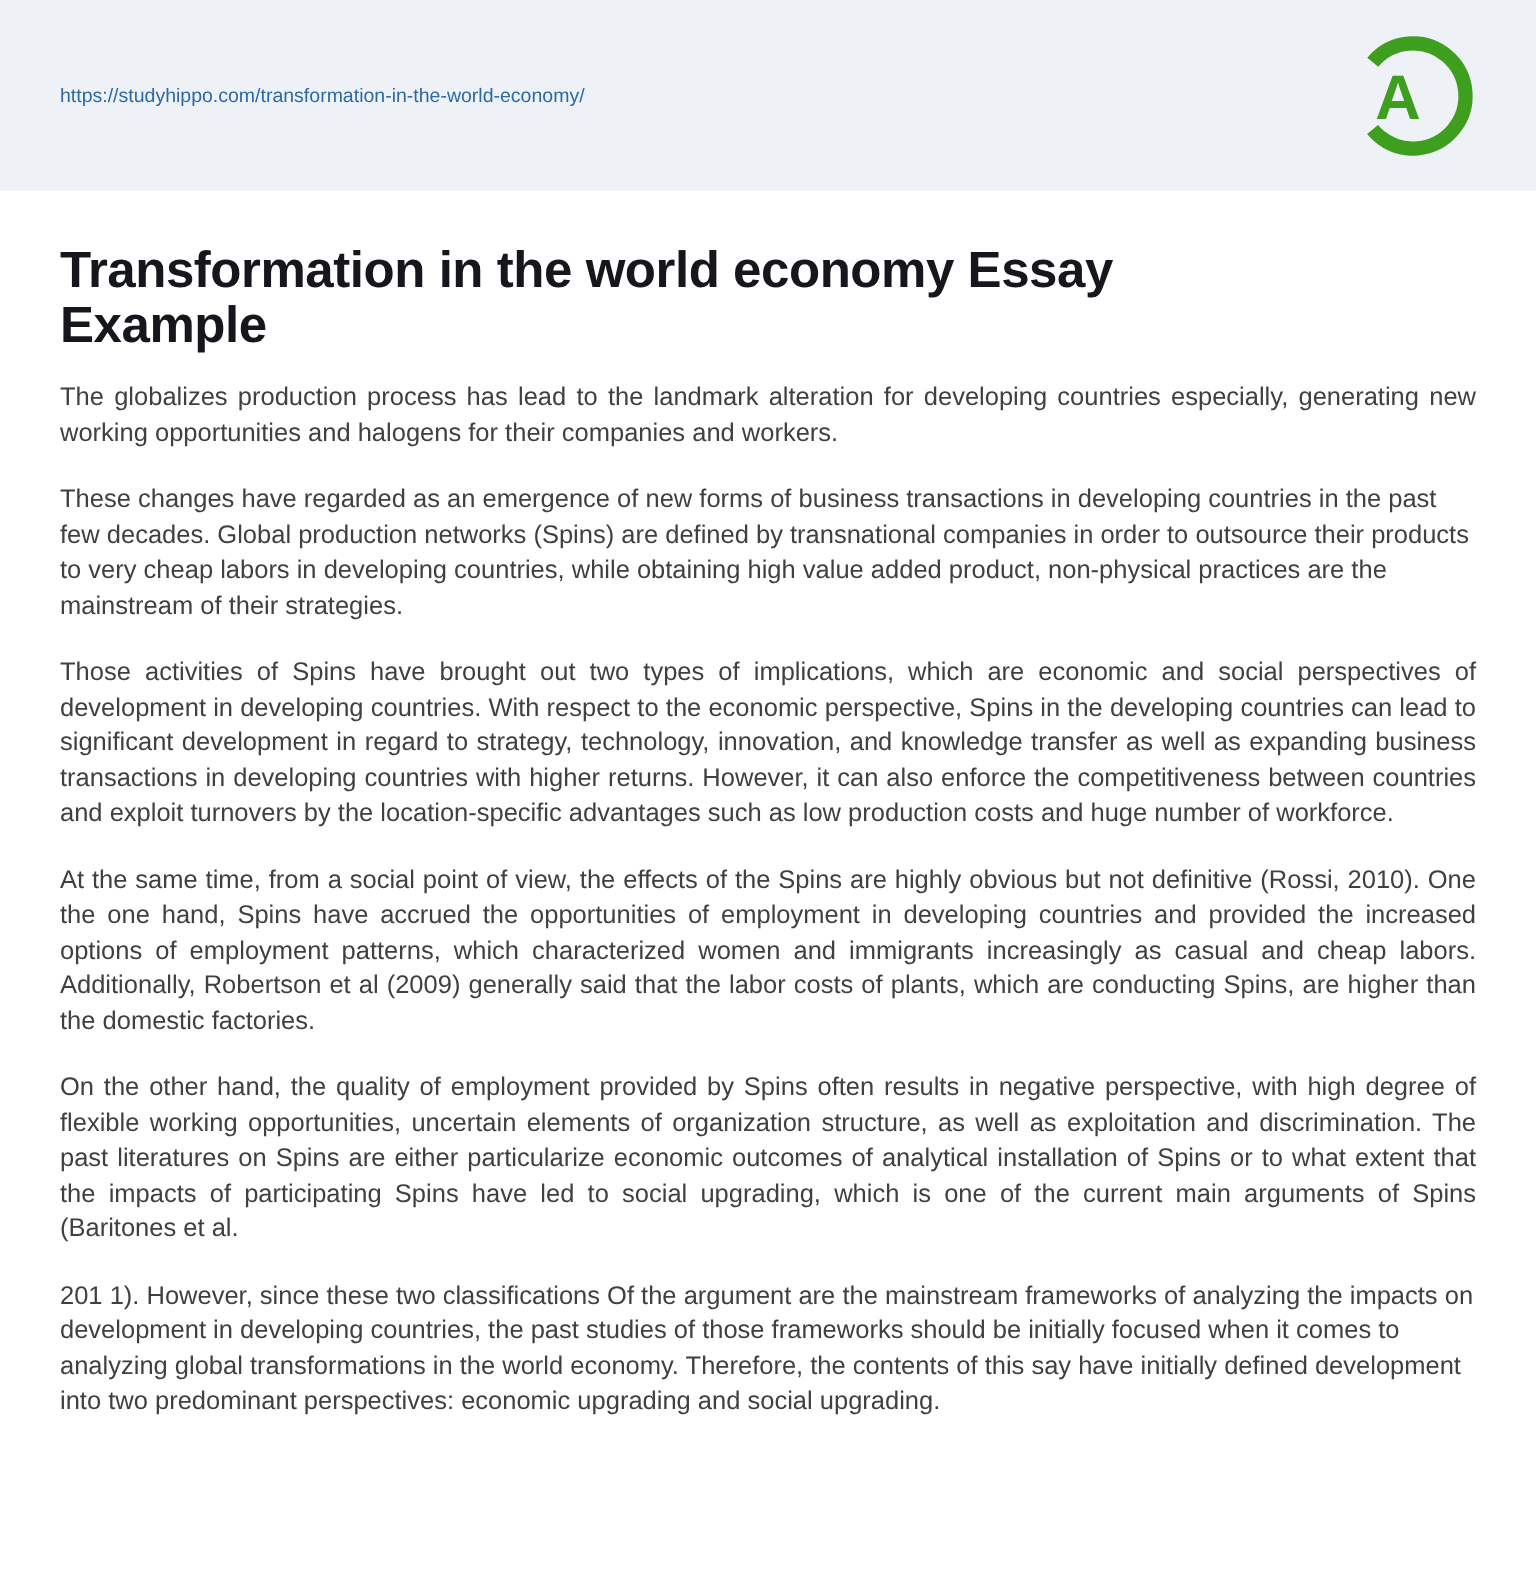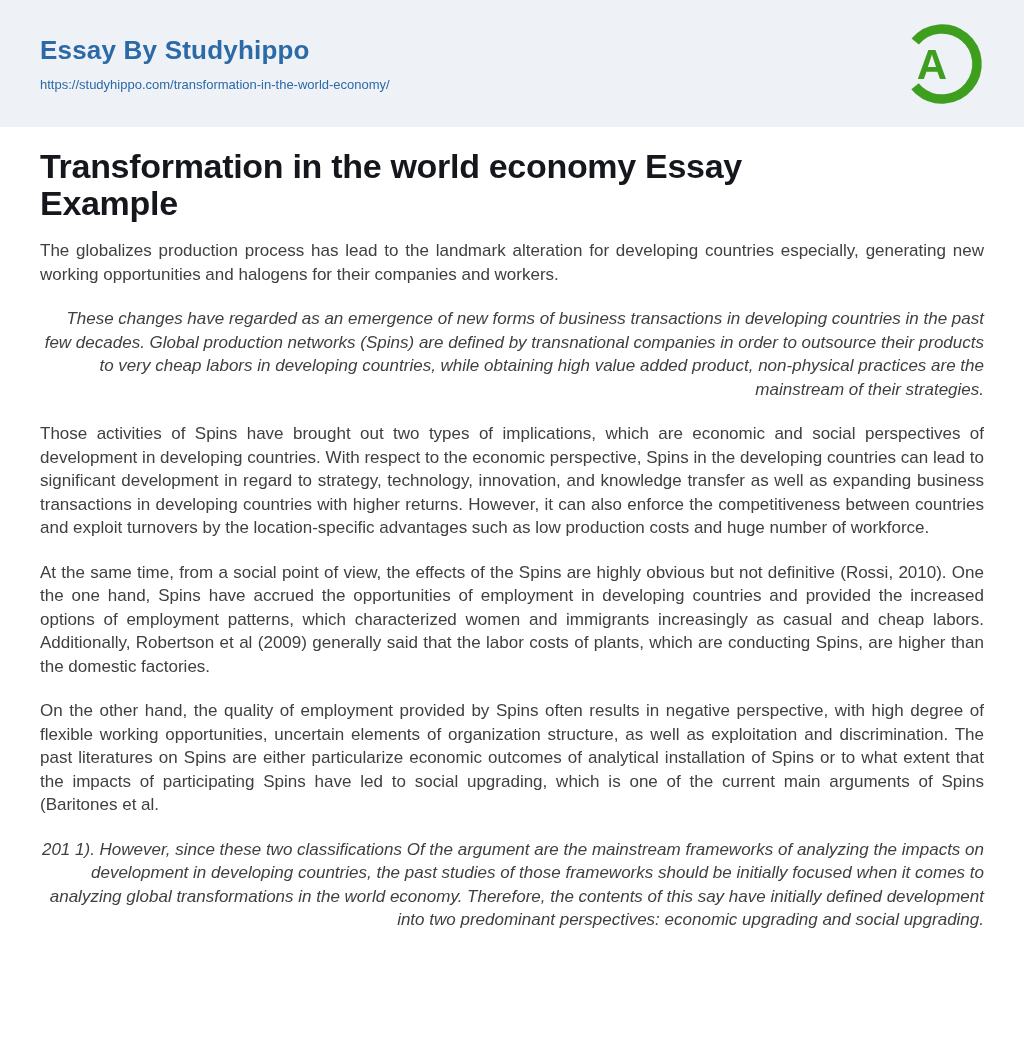--- a/index.html
+++ b/index.html
@@ -33,46 +33,45 @@
     font-weight: 400;
     text-decoration: none;
   }
   .logo { width: 84px; height: 84px; flex: 0 0 auto; }
   .logo text {
     font-family: "Liberation Sans", sans-serif;
     font-weight: 700;
     font-size: 42px;
   }
   .essay-body {
-    padding: 21px 40px 0 40px;
+    padding: 35px 40px 0 40px;
   }
   .essay-title {
     font-size: 34px;
     line-height: 1.09;
     font-weight: 700;
     color: #15171d;
     letter-spacing: -0.3px;
     max-width: 840px;
     margin-bottom: 17px;
   }
   .essay-body p {
     font-size: 17px;
     line-height: 23.5px;
     color: #404040;
     margin-bottom: 21px;
   }
   .essay-body p[data-align="justify"] { text-align: justify; }
-  .essay-body p[data-align="left"] { text-align: right; font-style: italic; }
+  .essay-body p[data-align="left"] { text-align: left; }
 </style>
 </head>
 <body>
 
 <header class="page-header">
   <div class="header-text">
-    <div class="site-title">Essay By Studyhippo</div>
     <a class="site-url" href="#">https://studyhippo.com/transformation-in-the-world-economy/</a>
   </div>
   <svg class="logo" viewBox="0 0 84 84" aria-hidden="true">
     <circle cx="42" cy="42" r="35" fill="none" stroke="#3d9f1d" stroke-width="9.5" stroke-dasharray="171 49" transform="rotate(-140 42 42)"></circle>
     <text x="32" y="57" text-anchor="middle" fill="#3d9f1d">A</text>
   </svg>
 </header>
 
 <main class="essay-body">
   <h1 class="essay-title">Transformation in the world economy Essay Example</h1>

